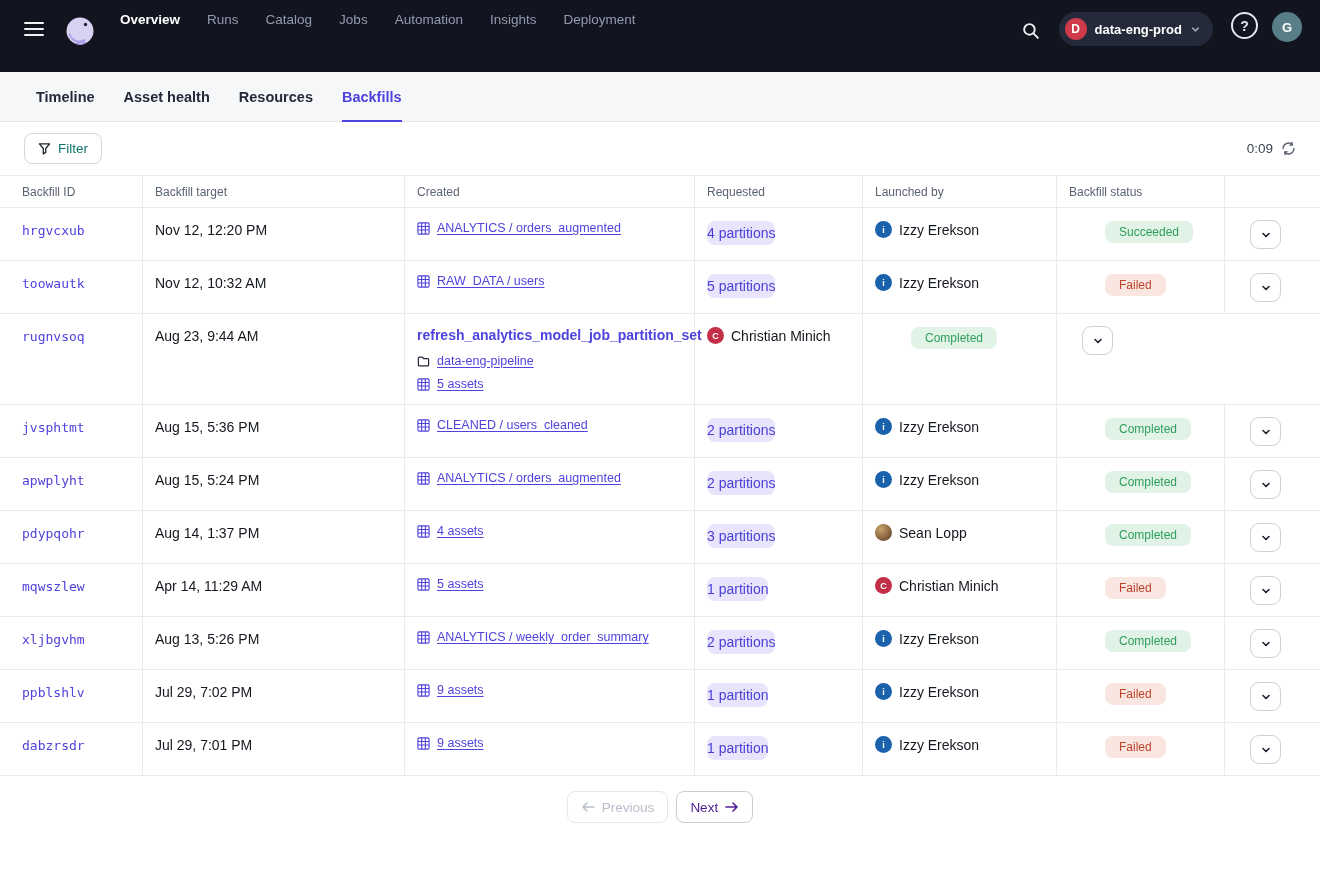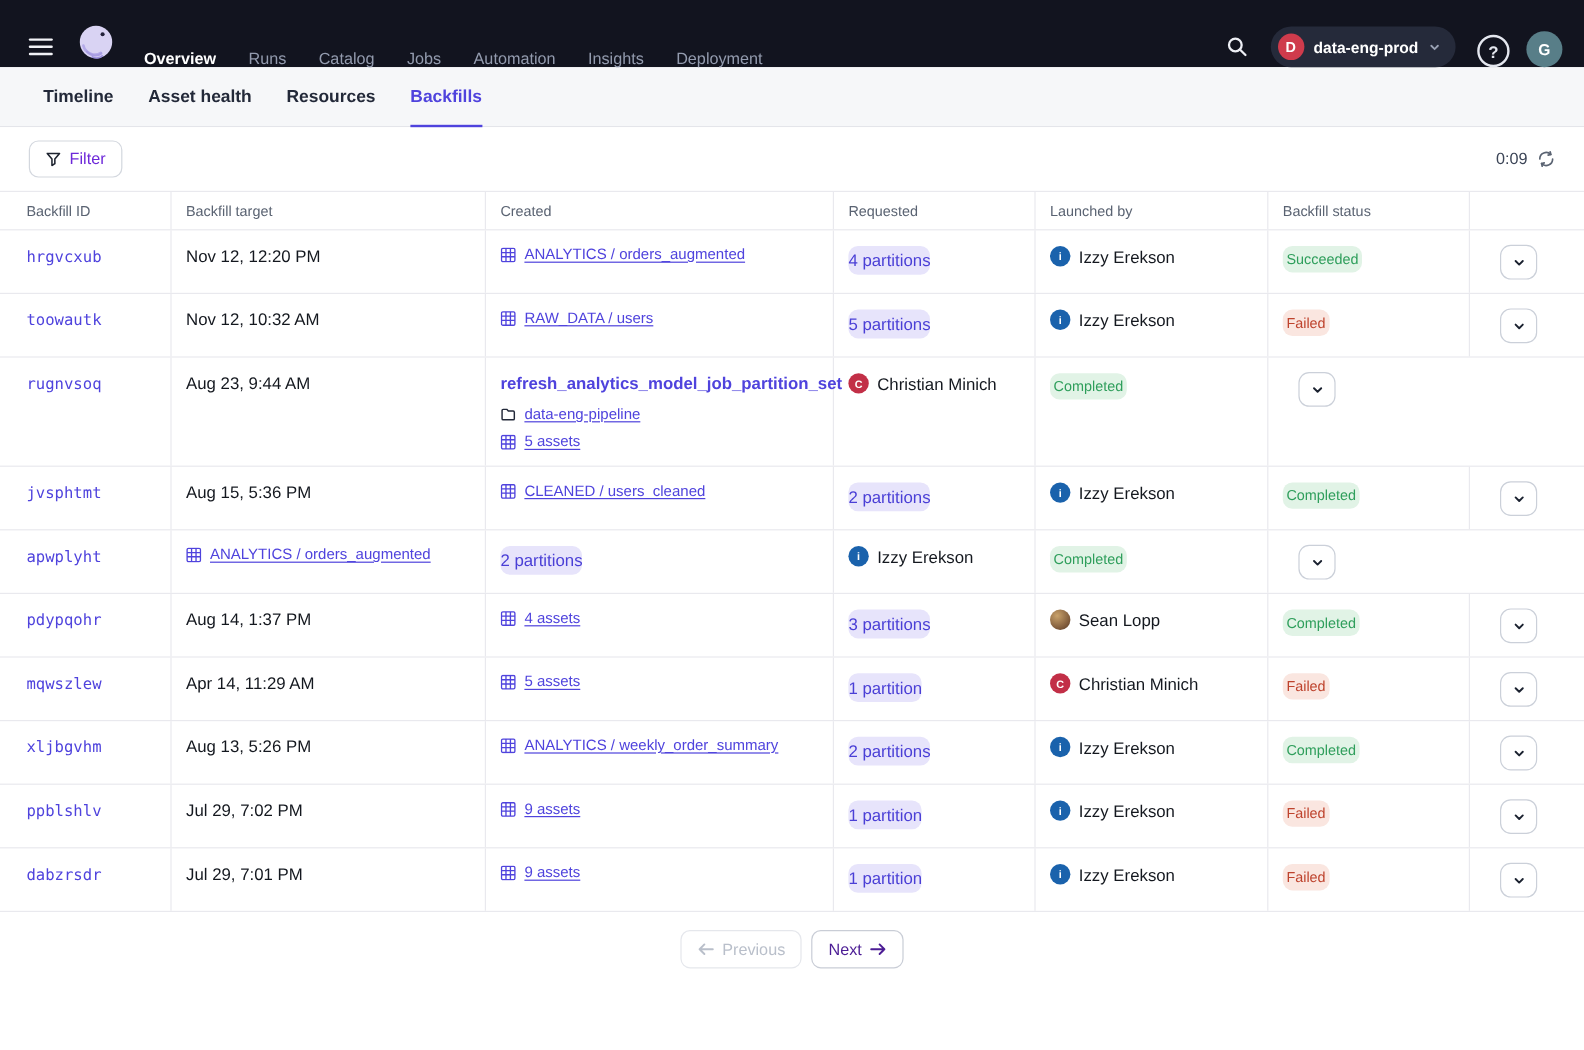--- a/index.html
+++ b/index.html
@@ -3,21 +3,21 @@
 <meta charset="utf-8">
 <style>
   * { box-sizing: border-box; }
   html,body { margin:0; padding:0; }
   body {
     width:1320px; height:875px; background:#ffffff; overflow:hidden;
     font-family:"Liberation Sans", sans-serif; color:var(--text, #1b1f2b);
   }
 
   
-  .topnav { height:56px; background:var(--topnav_bg,#12141f); display:flex; align-items:flex-end; padding:0 18px; }
+  .topnav { height:72px; background:var(--topnav_bg,#12141f); display:flex; align-items:flex-start; padding:12px 18px; }
   .hamburger { width:34px; height:34px; display:flex; flex-direction:column; justify-content:center; gap:4px; background:none; border:none; cursor:pointer; padding:6px; }
   .hamburger span { display:block; width:20px; height:2px; background:#f1f2f6; border-radius:1px; }
   .logo { margin-left:8px; width:40px; height:40px; display:flex; align-items:center; justify-content:center; }
   .nav { display:flex; gap:27px; margin-left:20px; }
   .nav-item { font-size:13.5px; font-weight:500; color:var(--nav_inactive,#939bae); cursor:pointer; }
   .nav-item.active { color:#ffffff; font-weight:700; }
   .topnav-spacer { flex:1; }
   .icon-btn { background:none; border:none; width:36px; height:36px; display:flex; align-items:center; justify-content:center; cursor:pointer; }
   .workspace { display:flex; align-items:center; gap:8px; background:#252a3a; border:none; border-radius:18px; height:34px; padding:0 12px 0 6px; margin:0 10px; cursor:pointer; }
   .ws-badge { width:22px; height:22px; border-radius:50%; background:var(--workspace_badge,#cf3b4c); color:#fff; font-size:12px; font-weight:700; display:flex; align-items:center; justify-content:center; }
@@ -26,21 +26,21 @@
   .avatar { width:30px; height:30px; border-radius:50%; border:none; background:var(--avatar_bg,#587e88); color:#fff; font-size:13px; font-weight:600; display:flex; align-items:center; justify-content:center; cursor:pointer; margin-left:6px; }
 
   
   .tabs { height:50px; background:#f6f7f9; border-bottom:1px solid #e4e5ea; display:flex; align-items:stretch; gap:29px; padding:0 36px; }
   .tab { display:flex; align-items:center; font-size:14.5px; font-weight:600; color:#232939; position:relative; cursor:pointer; }
   .tab.active { color:var(--accent,#4f43dd); }
   .tab.active::after { content:""; position:absolute; left:0; right:0; bottom:-1px; height:2px; background:var(--accent,#4f43dd); }
 
   
   .toolbar { height:53px; display:flex; align-items:center; padding:0 24px; background:#fff; }
-  .filter-btn { display:flex; align-items:center; gap:7px; height:31px; padding:0 13px; border:1px solid #d3d7de; border-radius:8px; background:#fff; font-family:inherit; font-size:13.5px; font-weight:500; color:#6d28d9; cursor:pointer; }
+  .filter-btn { display:flex; align-items:center; gap:7px; height:31px; padding:0 13px; border:1px solid #d3d7de; border-radius:8px; background:#fff; font-family:inherit; font-size:13.5px; font-weight:500; color:#0f766e; cursor:pointer; }
   .toolbar-right { margin-left:auto; display:flex; align-items:center; gap:8px; color:#3c4557; font-size:13.5px; }
   .refresh-btn { background:none; border:none; padding:0; display:flex; cursor:pointer; }
 
   
   .thead, .trow { display:grid; grid-template-columns:143px 262px 290px 168px 194px 168px 1fr; }
   .thead { border-top:1px solid var(--border,#e9e9ee); border-bottom:1px solid var(--border,#e9e9ee); height:33px; }
   .th { font-size:12px; color:#5a6372; display:flex; align-items:center; padding:0 12px; border-right:1px solid var(--border,#e9e9ee); }
   .th:first-child { padding-left:22px; }
   .th:last-child { border-right:none; }
   .trow { border-bottom:1px solid var(--border,#e9e9ee); min-height:53px; }
@@ -52,21 +52,21 @@
   .target-line { display:flex; align-items:center; gap:7px; }
   .ticon { display:flex; color:var(--accent,#4f43dd); }
   .ticon.dark { color:#222839; }
   .tlink { font-size:12.5px; color:var(--accent,#4f43dd); text-decoration:underline; text-underline-offset:2px; cursor:pointer; }
   .job-title { font-size:14px; font-weight:700; color:var(--accent,#4f43dd); cursor:pointer; }
   .sub { margin-top:11px; display:flex; flex-direction:column; gap:9px; }
   .chip { display:inline-block; background:var(--chip_bg,#e7e4fb); color:var(--chip_text,#4a3fd6); font-size:14px; border-radius:8px; padding:4px 0; }
   .launcher { display:flex; align-items:center; gap:7px; font-size:14px; color:#14181f; }
   .av { width:17px; height:17px; border-radius:50%; color:#fff; font-size:9px; font-weight:700; display:flex; align-items:center; justify-content:center; flex:none; }
   .av.photo { background:radial-gradient(circle at 35% 30%, #c9a26b, #7a5638 70%, #4a3420); }
-  .status { display:inline-block; font-size:12px; border-radius:8px; padding:4px 3px; }
+  .status { display:inline-block; font-size:12px; border-radius:8px; padding:4px 14px;margin-left:36px; }
   .status.success { background:var(--success_bg,#e1f3e6); color:var(--success_text,#2e9e5b); }
   .status.fail { background:var(--fail_bg,#fae6e0); color:var(--fail_text,#be432d); }
   .expand-btn { width:31px; height:29px; border:1px solid #cbd0d9; border-radius:9px; background:#fff; display:flex; align-items:center; justify-content:center; cursor:pointer; margin-left:13px; }
 
   
   .pagination { display:flex; justify-content:center; gap:8px; margin-top:15px; }
   .pg-btn { display:flex; align-items:center; gap:7px; height:32px; padding:0 13px; border-radius:8px; border:1px solid #c9cdd6; background:#fff; font-family:inherit; font-size:13.5px; font-weight:500; color:#4c1d95; cursor:pointer; }
   .pg-btn.disabled { color:#b9bfca; border-color:#e5e7ec; cursor:default; }
 </style>
 </head>
@@ -288,20 +288,21 @@
             <span style="display: flex;">
               <svg width="12" height="12" viewBox="0 0 12 12" fill="none" stroke="#1b2230" stroke-width="1.6" stroke-linecap="round" stroke-linejoin="round">
                 <path d="M3 4.5l3 3 3-3"></path>
               </svg>
             </span>
           </button>
         </div>
       </div>
       <div class="trow">
         <div class="td"><span class="bid">apwplyht</span></div>
+        <div class="td"><span class="created">Aug 15, 5:24 PM</span></div>
         <div class="td">
           <div class="target-line">
             <span class="ticon">
               <svg width="13" height="13" viewBox="0 0 14 14" fill="none" stroke="currentColor" stroke-width="1.2">
                 <rect x="1" y="1" width="12" height="12" rx="1.2"></rect>
                 <path d="M1 4.8h12M1 8.6h12M5 1v12M9 1v12"></path>
               </svg>
             </span>
             <span class="tlink">ANALYTICS / orders_augmented</span>
           </div>

